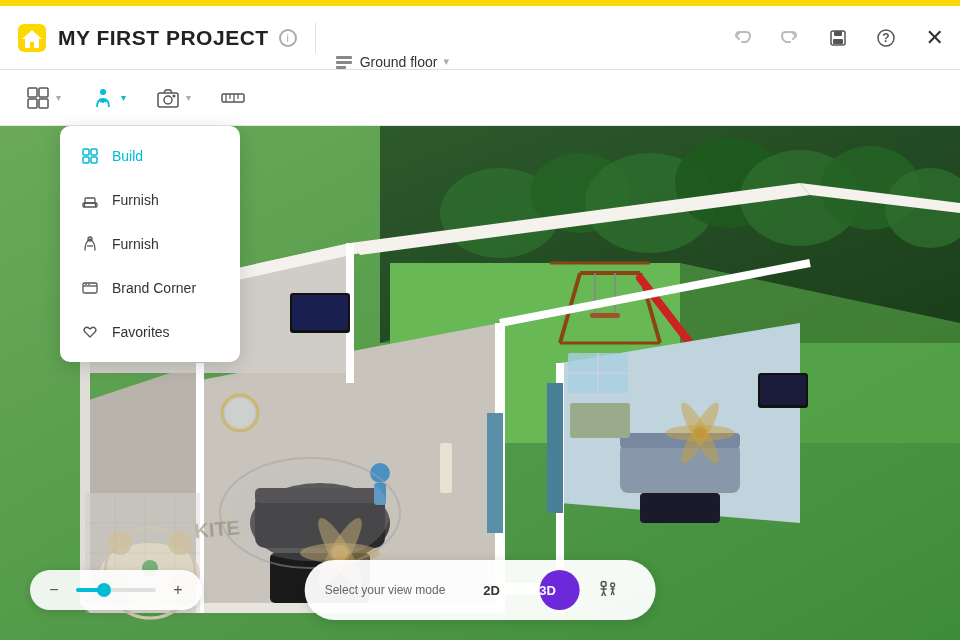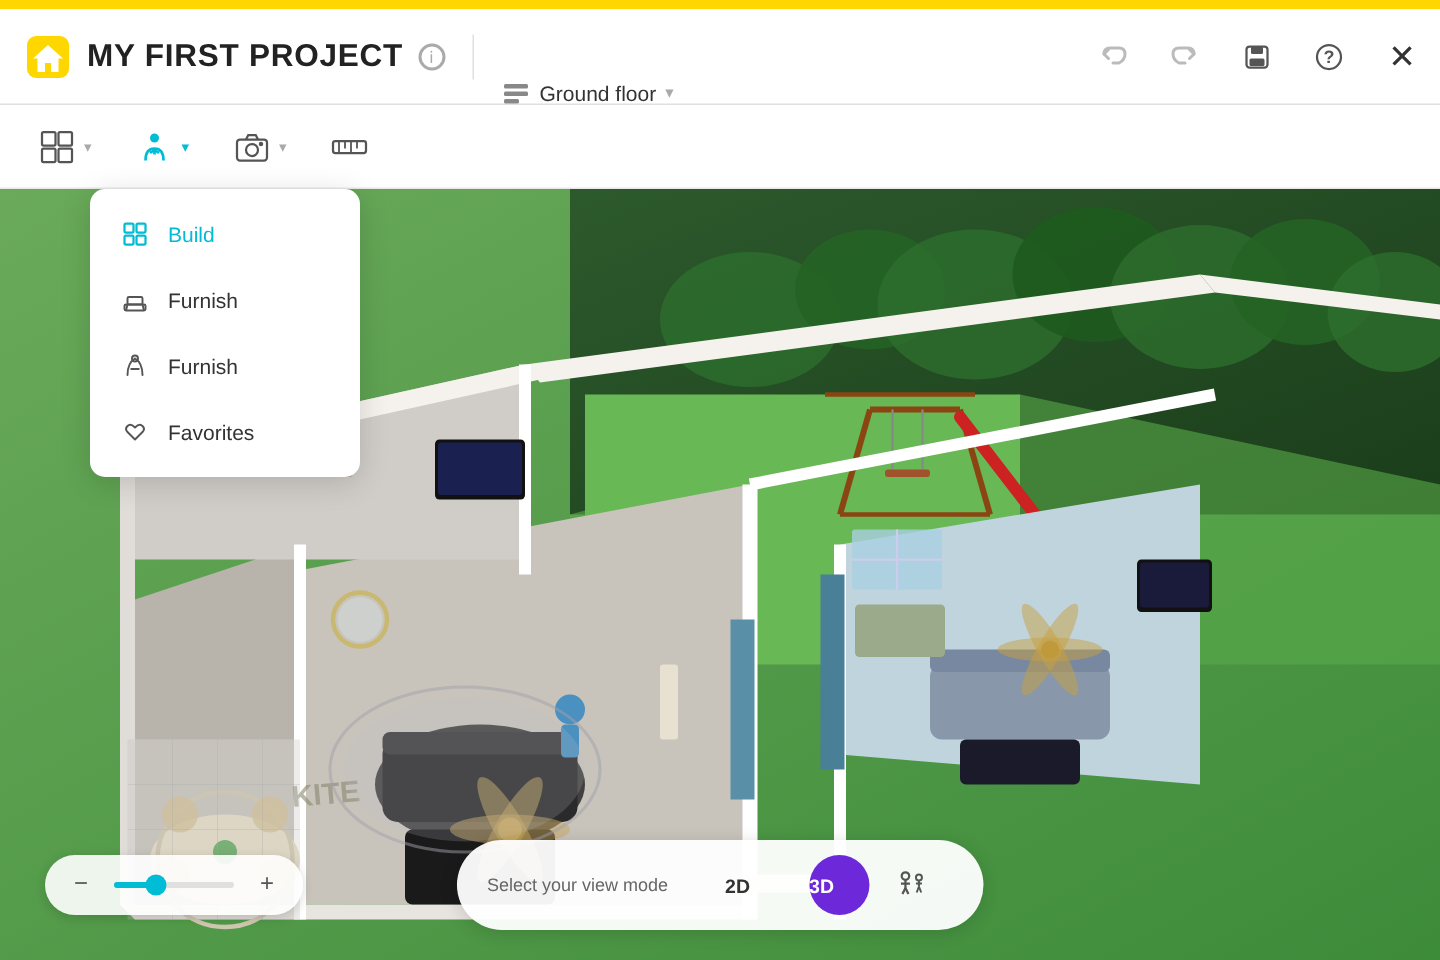--- a/index.html
+++ b/index.html
@@ -439,20 +439,31 @@
     <span class="dropdown-icon">
       <svg width="20" height="20" viewBox="0 0 20 20">
         <path d="M5 16 Q5 8 10 5 Q15 8 15 16" fill="none" stroke="#555" stroke-width="1.3" stroke-linecap="round"></path>
         <circle cx="10" cy="5" r="2" fill="none" stroke="#555" stroke-width="1.3"></circle>
         <line x1="7" y1="12" x2="13" y2="12" stroke="#555" stroke-width="1.3"></line>
       </svg>
     </span>
     <span>Furnish</span>
   </div>
 
+  <div class="dropdown-item">
+    <span class="dropdown-icon">
+      <svg width="20" height="20" viewBox="0 0 20 20">
+        <rect x="3" y="5" width="14" height="10" rx="1.5" fill="none" stroke="#555" stroke-width="1.3"></rect>
+        <line x1="3" y1="8" x2="17" y2="8" stroke="#555" stroke-width="1.3"></line>
+        <circle cx="6" cy="6.5" r="0.8" fill="#555"></circle>
+        <circle cx="9" cy="6.5" r="0.8" fill="#555"></circle>
+      </svg>
+    </span>
+    <span>Brand Corner</span>
+  </div>
 
   <div class="dropdown-item">
     <span class="dropdown-icon">
       <svg width="20" height="20" viewBox="0 0 20 20">
         <path d="M10 15 L5 10 Q3 8 5 6 Q7 4 10 7 Q13 4 15 6 Q17 8 15 10 Z" fill="none" stroke="#555" stroke-width="1.3" stroke-linejoin="round"></path>
       </svg>
     </span>
     <span>Favorites</span>
   </div>
 </div>

